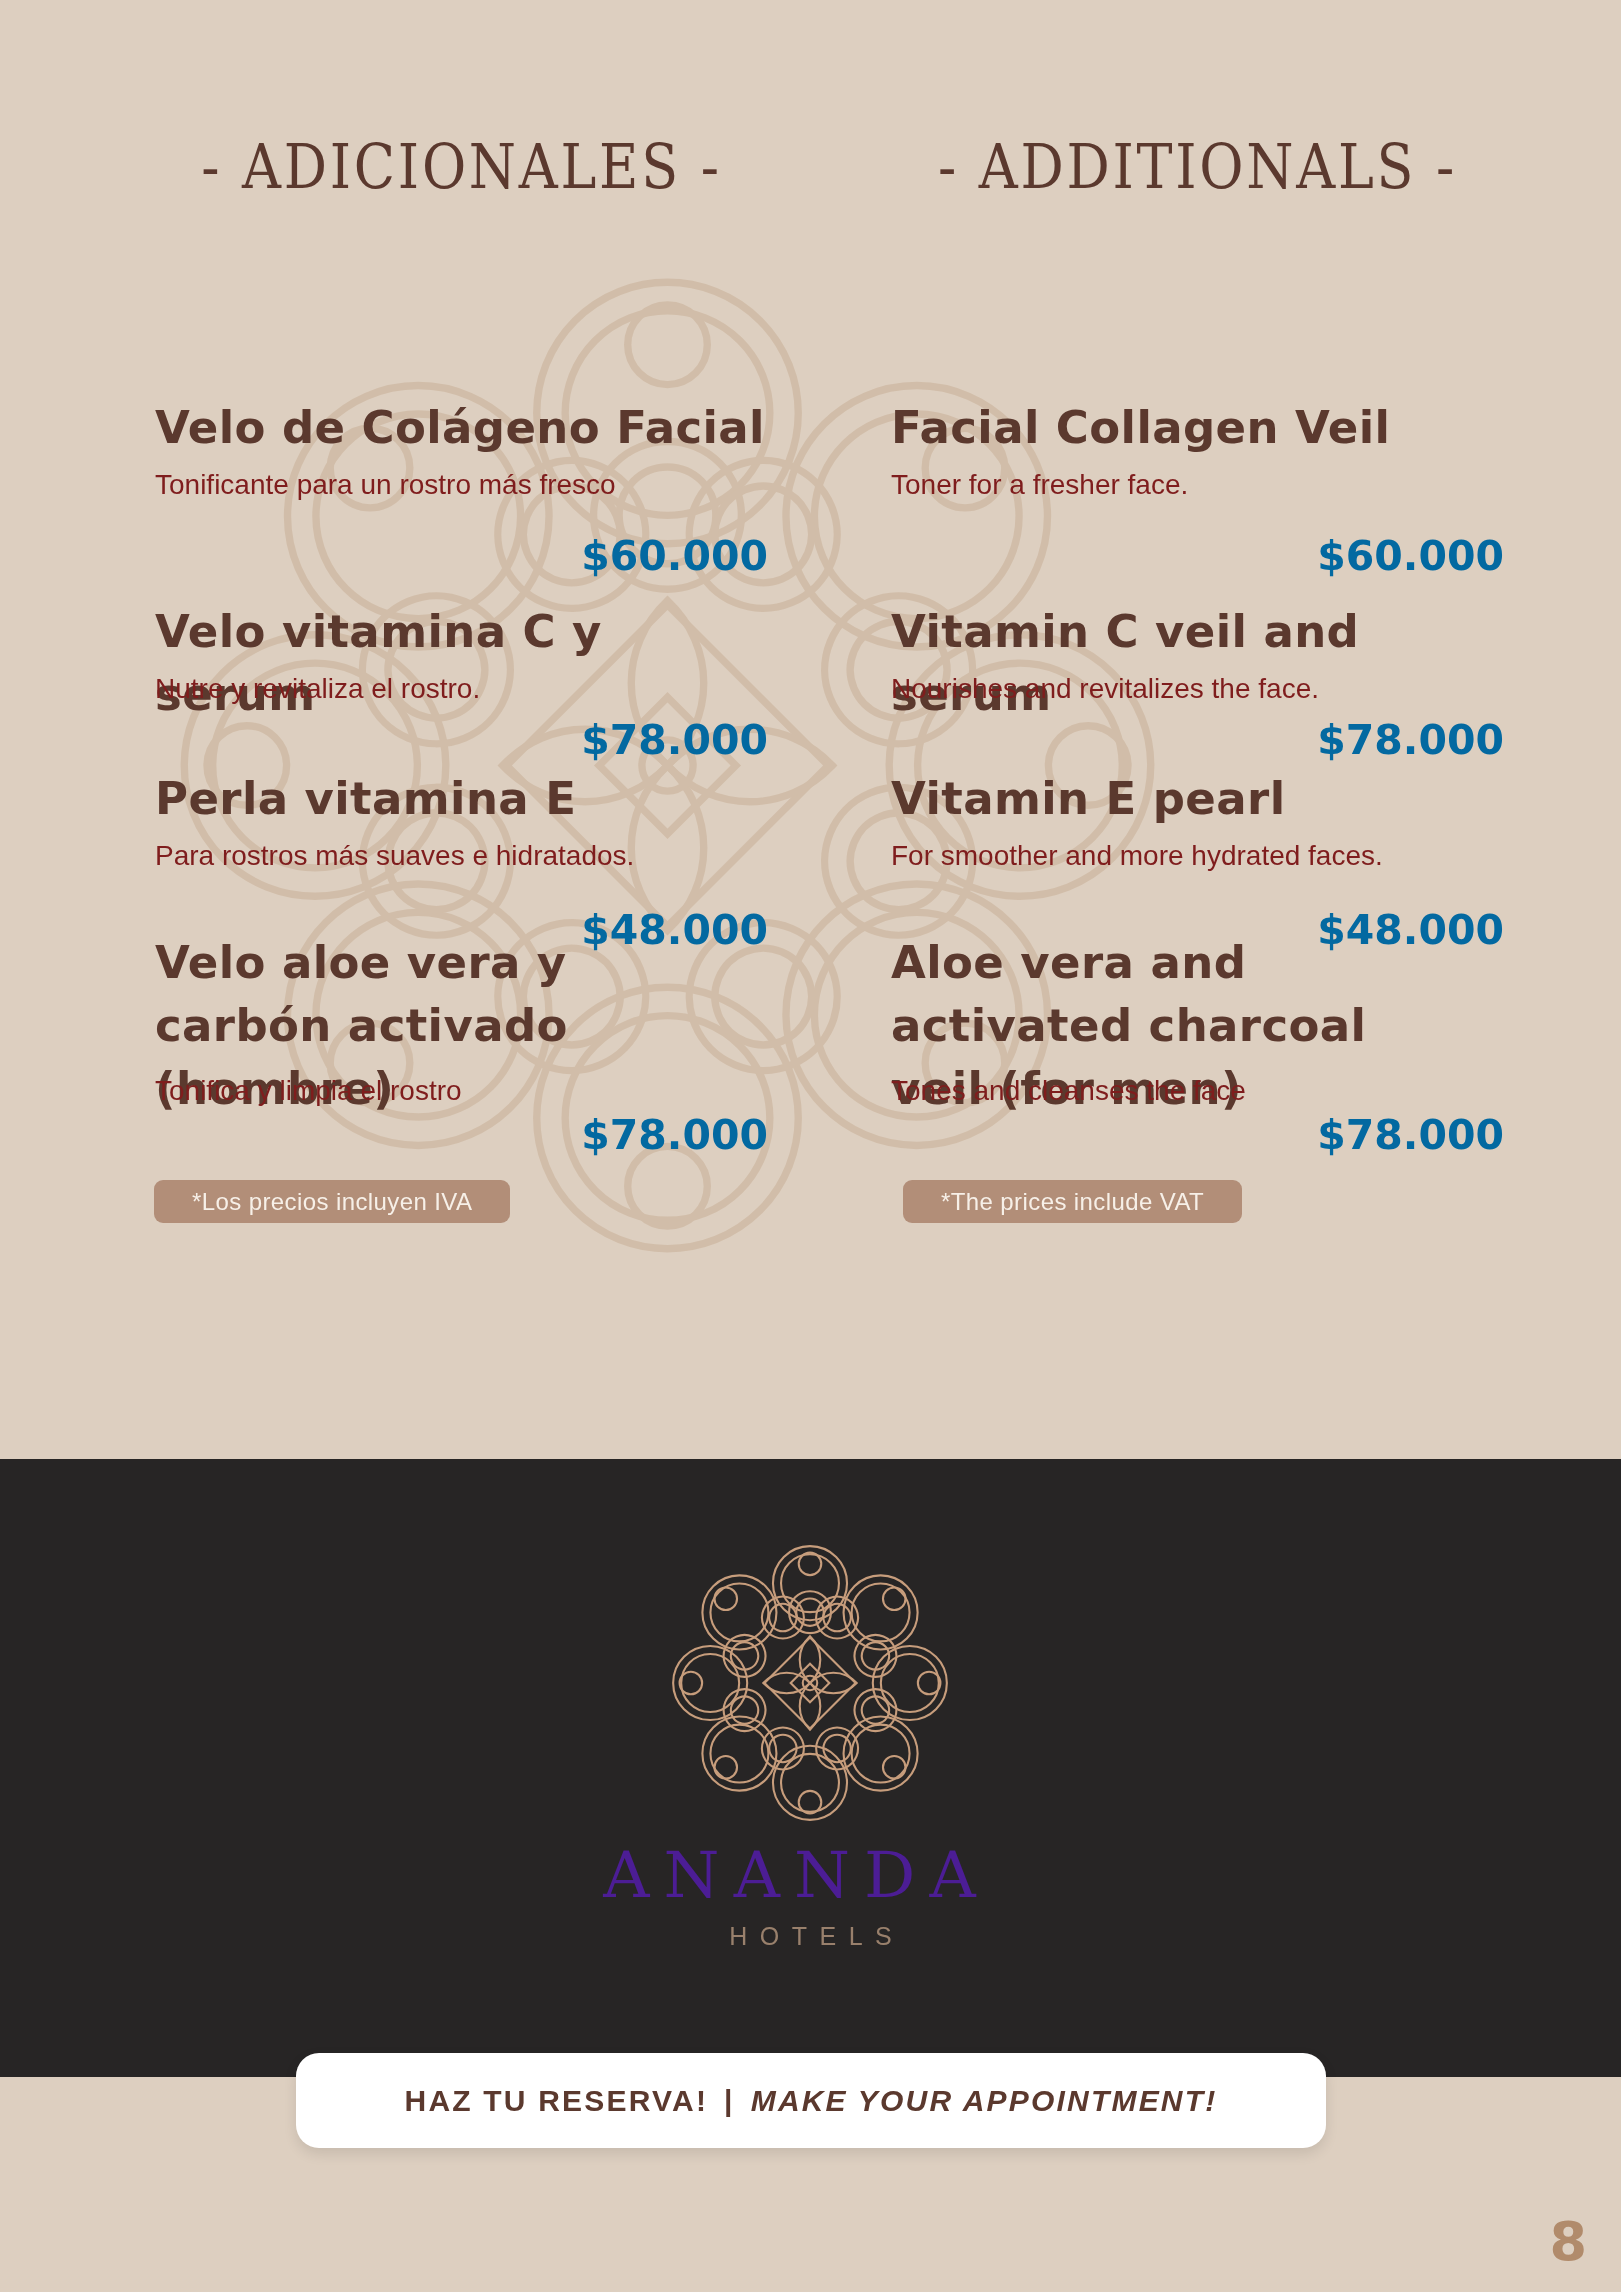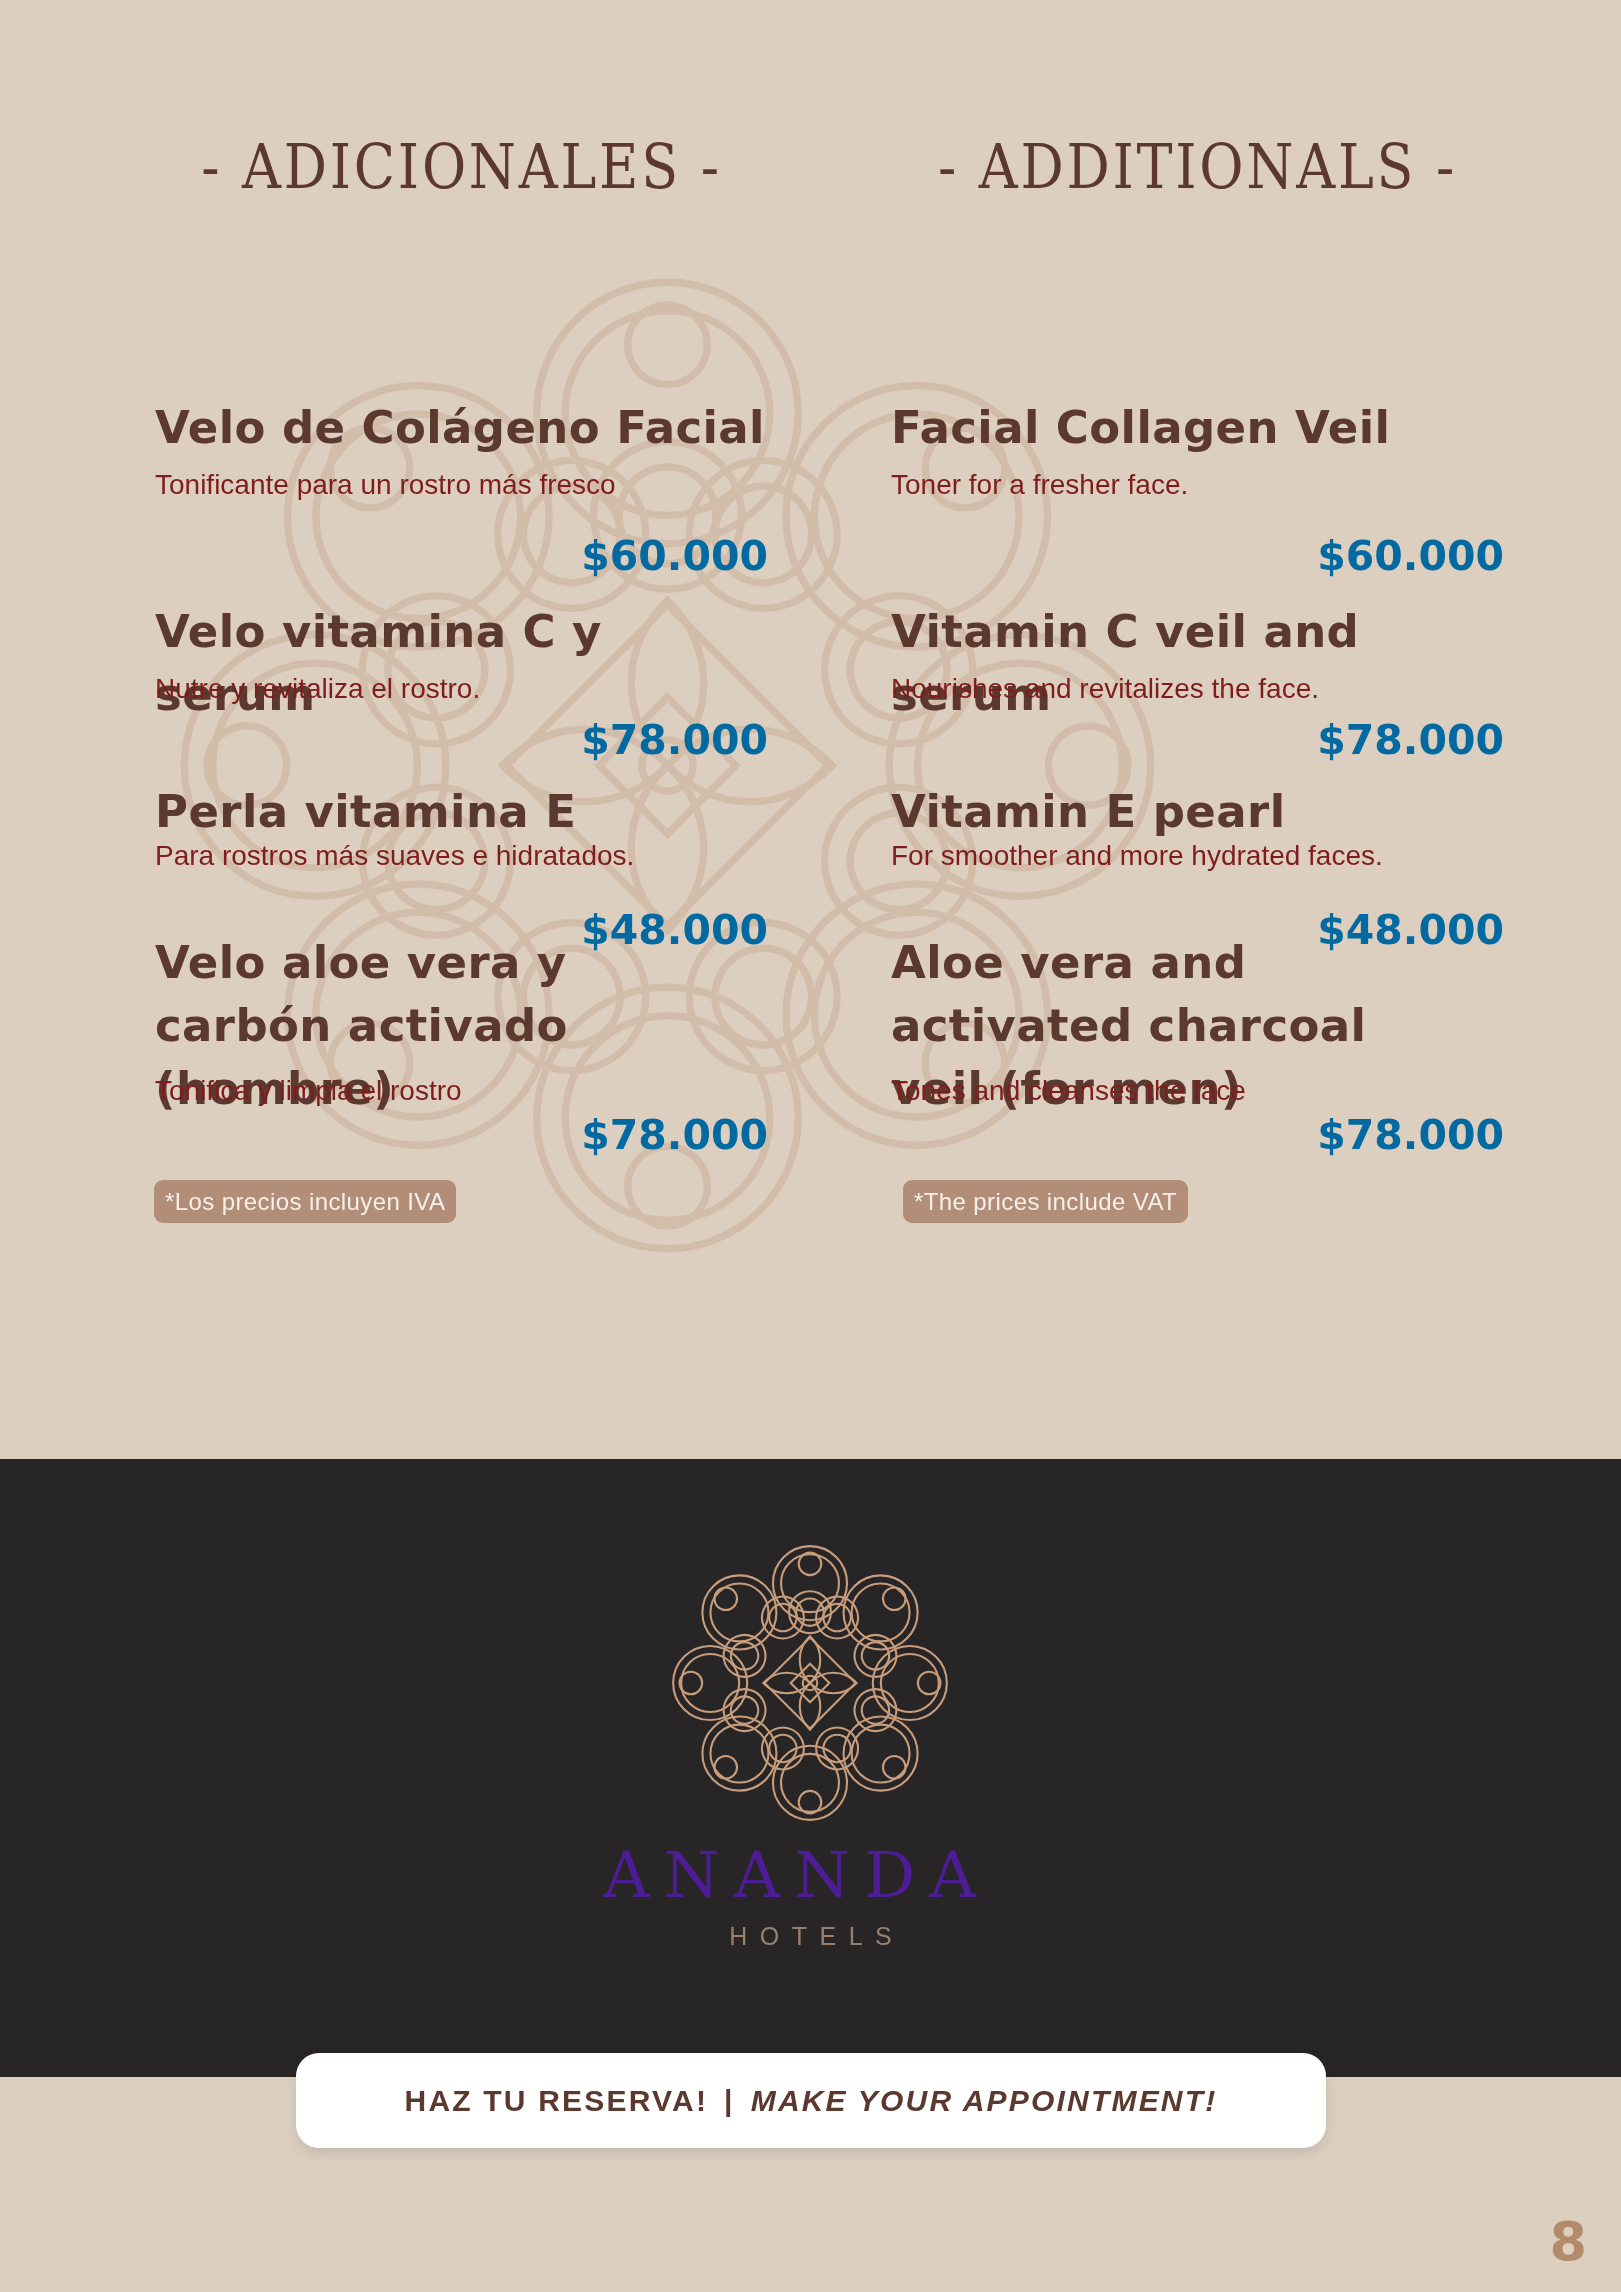--- a/index.html
+++ b/index.html
@@ -35,26 +35,26 @@
     font-family:"Liberation Sans","DejaVu Sans",sans-serif;
   }
   .item-price{
     position:absolute;font-weight:bold;font-size:41px;text-align:right;
     color:#0369a1;
   }
   .c-left{left:155px;width:613px;}
   .c-right{left:891px;width:613px;}
   .r1n{top:396px;} .r1d{top:467px;} .r1p{top:532px;}
   .r2n{top:600px;} .r2d{top:671px;} .r2p{top:716px;}
-  .r3n{top:767px;margin-top:13px;} .r3d{top:838px;} .r3p{top:906px;}
+  .r3n{top:767px;} .r3d{top:838px;} .r3p{top:906px;}
   .r4n{top:931px;} .r4d{top:1073px;} .r4p{top:1111px;}
   .note-badge{
     position:absolute;top:1180px;height:43px;line-height:43px;
     background:#b28e78;color:#f7f0e8;border-radius:9px;
-    padding:0 11px;font-size:24px;letter-spacing:0.4px;
+    padding:0 38px;font-size:24px;letter-spacing:0.4px;
     font-family:"Liberation Sans","DejaVu Sans",sans-serif;
   }
   .b-left{left:154px;}
   .b-right{left:903px;}
   
   .footer{
     position:absolute;left:0;top:1459px;width:1621px;height:618px;
     background:#272525;
   }
   .logo-mark{

